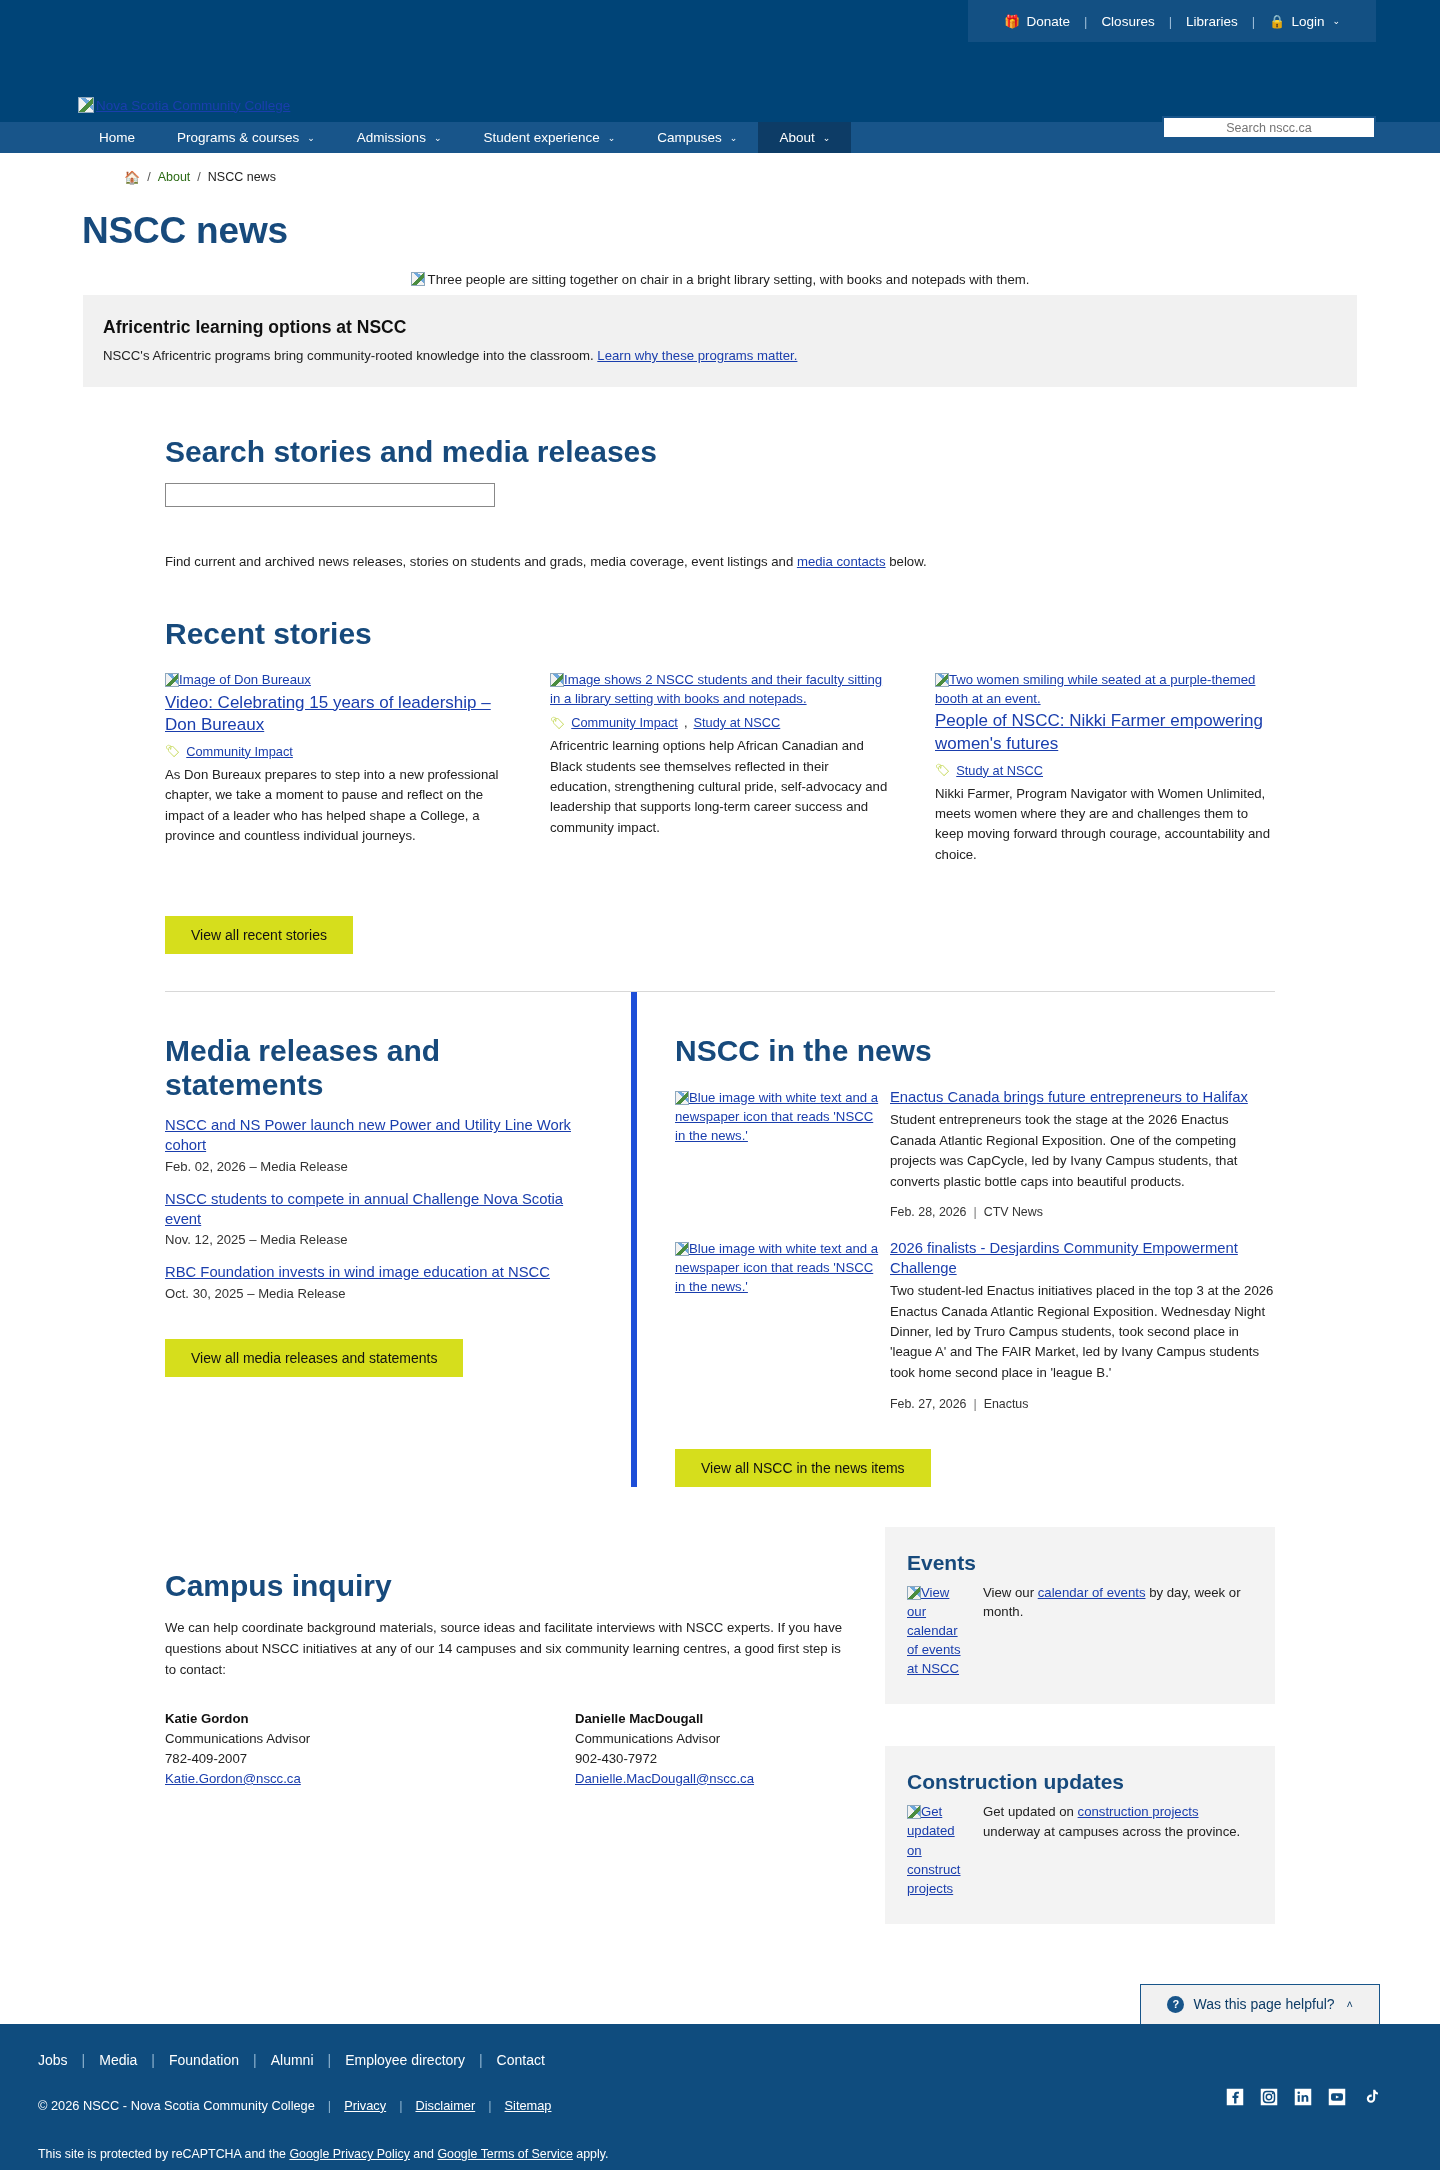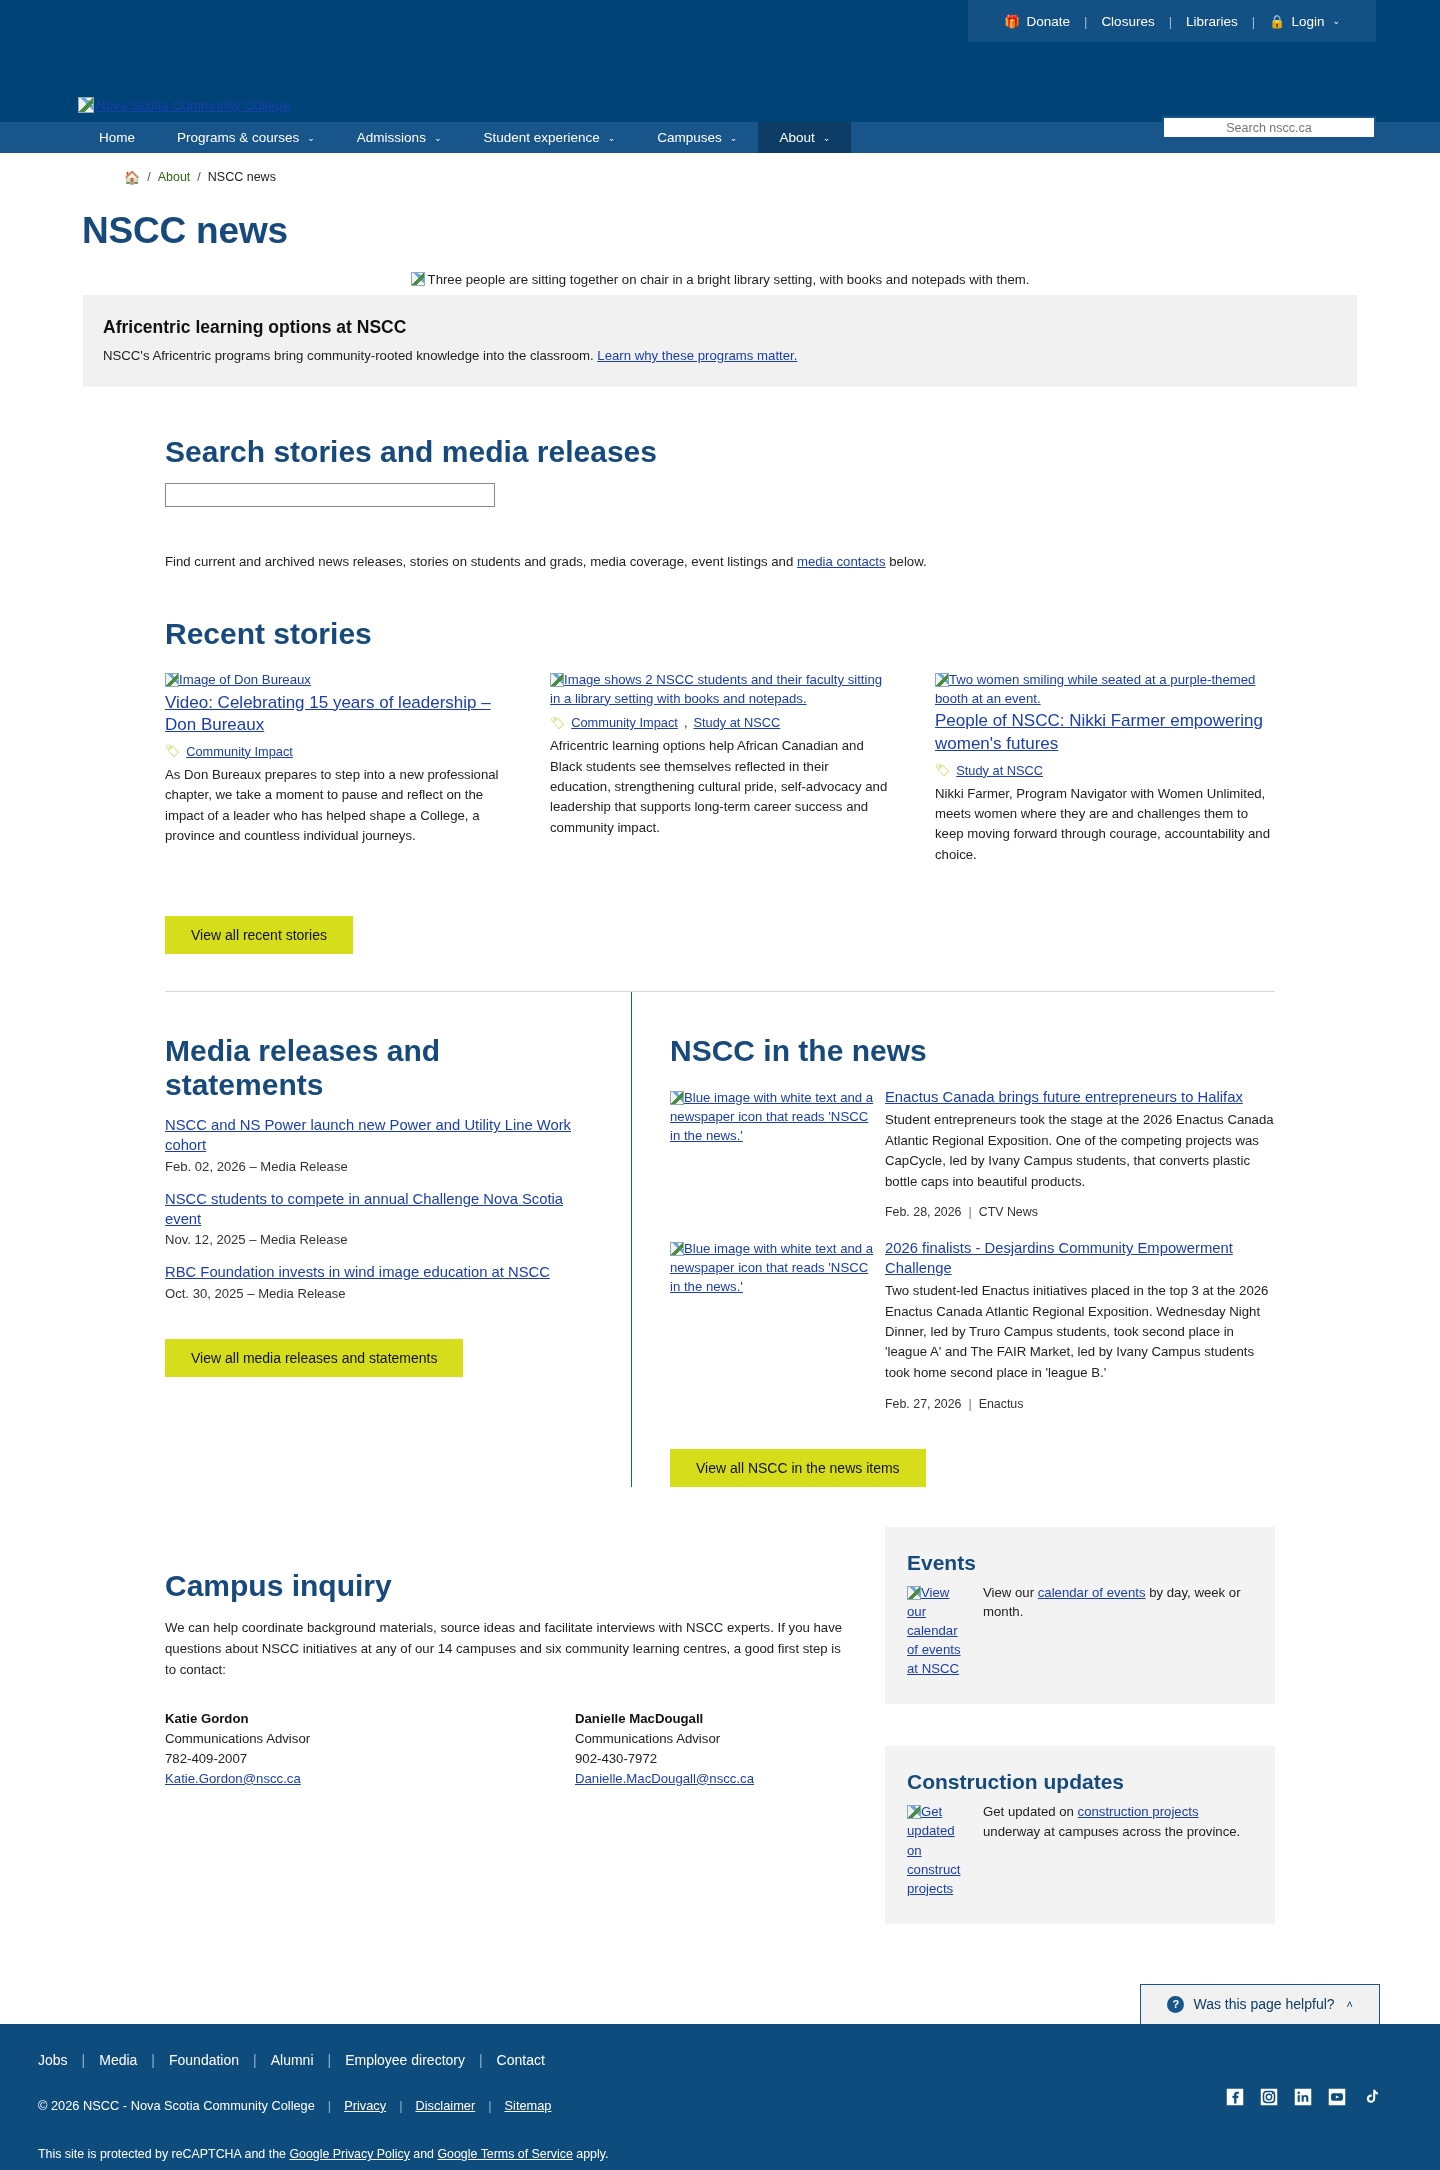--- a/index.html
+++ b/index.html
@@ -249,21 +249,21 @@
     margin: 37px 0 0 0;
   }
 
   
   .two-col {
     display: grid;
     grid-template-columns: 420px 1fr;
     gap: 0 46px;
     margin-top: 0;
   }
-  .col-right { border-left: 1px solid #1d4ed8; padding-left: 38px; }
+  .col-right { border-left: 6px solid #1d4ed8; padding-left: 38px; }
   .release-item { margin-top: 16px; }
   .release-item:first-of-type { margin-top: 10px; }
   .release-item a {
     font-size: 14.8px;
     color: #1a3ead;
     line-height: 1.34;
     display: block;
   }
   .release-meta {
     font-size: 13.1px;

